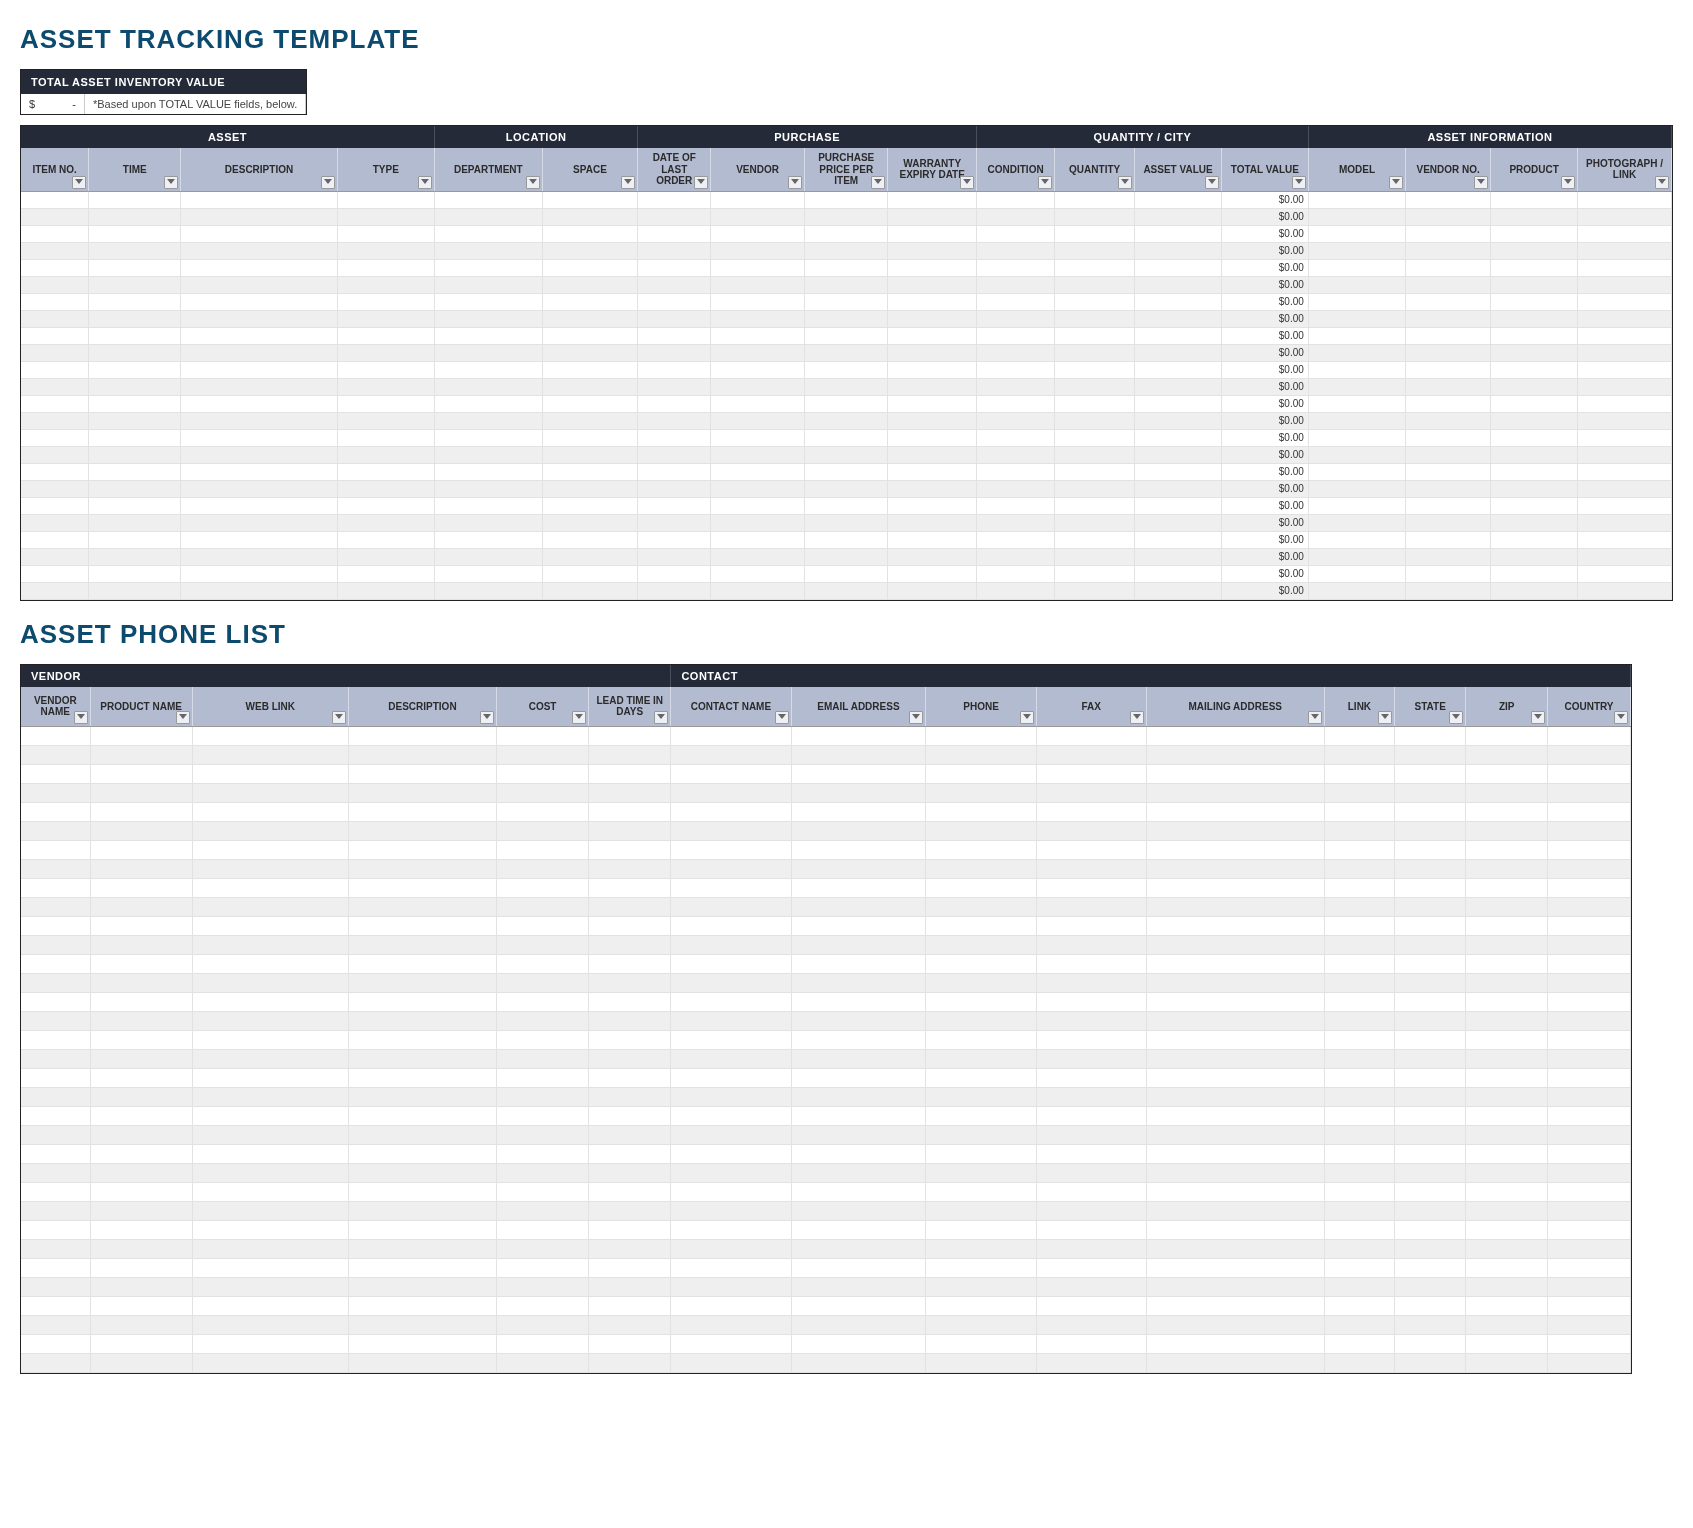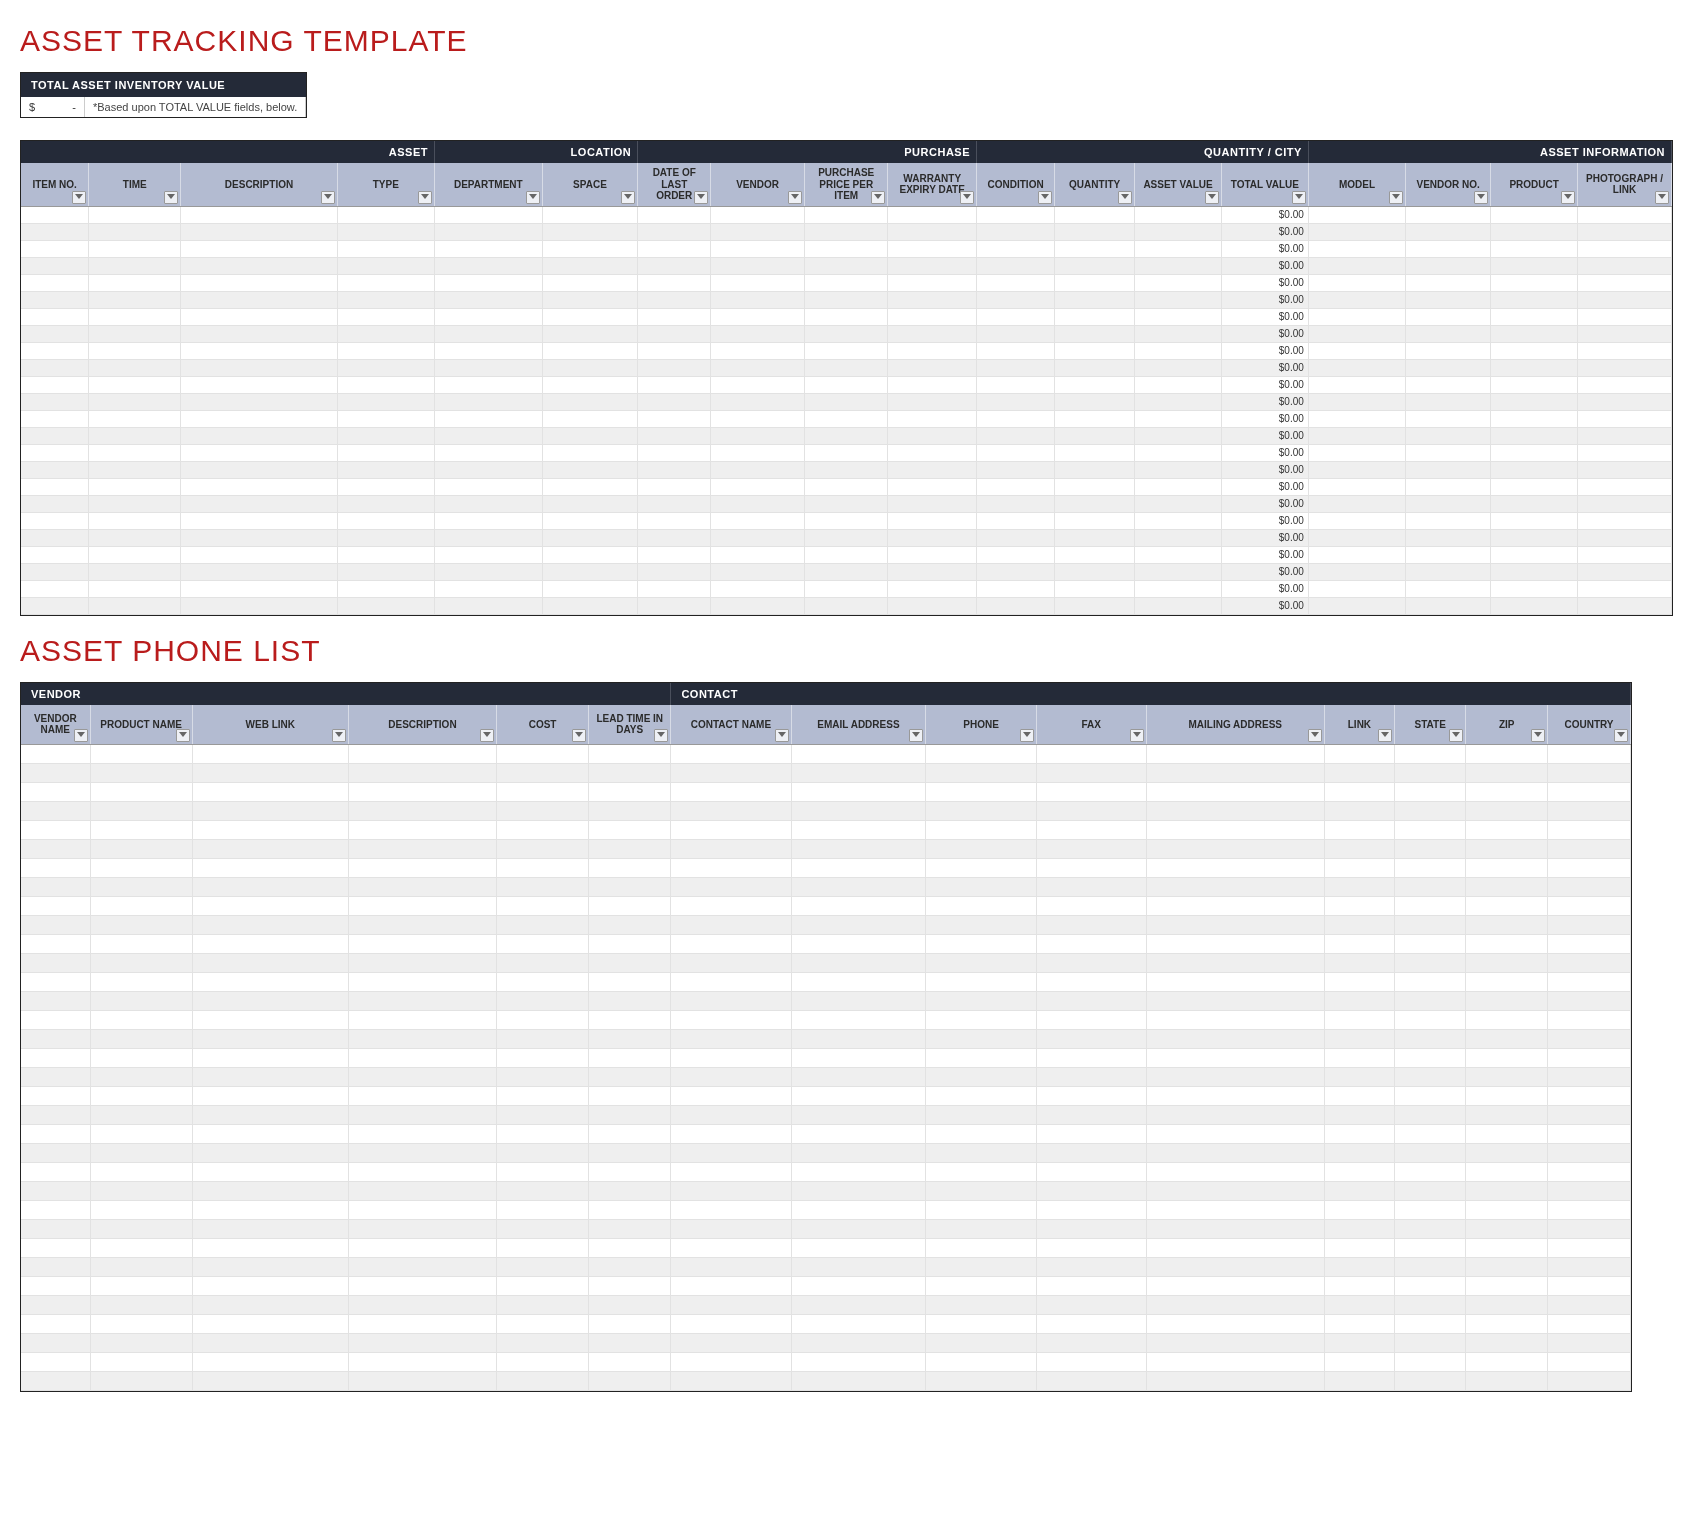--- a/index.html
+++ b/index.html
@@ -1,28 +1,28 @@
 <!DOCTYPE html>
 <html><head>
 <meta charset="utf-8">
 <style>
   *{box-sizing:border-box;margin:0;padding:0}
   body{font-family:Arial,Helvetica,sans-serif;background:#fff;padding:20px;color:#333;width:1693px}
-  h1.title{font-size:30px;font-weight:400;color:#b91c1c;letter-spacing:1px;margin:4px 0 14px 0}
+  h1.title{font-size:26px;font-weight:700;color:#0c4a6e;letter-spacing:1px;margin:4px 0 14px 0}
   
-  .summary-box{border:1px solid #222;display:inline-block;margin-bottom:22px}
+  .summary-box{border:1px solid #222;display:inline-block;margin-bottom:10px}
   .summary-header{background:#242a38;color:#fff;font-size:11px;font-weight:700;padding:6px 10px;letter-spacing:.5px}
   .summary-row{display:flex;align-items:stretch}
   .summary-cell{font-size:11px;padding:4px 8px;border-right:1px solid #ccc}
   .summary-cell.amt{min-width:64px;display:flex;justify-content:space-between;align-items:center}
   .summary-cell.note{white-space:nowrap;color:#444}
   
   table{border-collapse:collapse;width:100%;table-layout:fixed}
   .outer{border:1px solid #222;margin-bottom:18px}
-  th.group{background:#242a38;color:#fff;font-size:11px;font-weight:700;padding:5px 6px;text-align:right;border-right:1px solid #4a4f5c;letter-spacing:.5px}
+  th.group{background:#242a38;color:#fff;font-size:11px;font-weight:700;padding:5px 6px;text-align:center;border-right:1px solid #4a4f5c;letter-spacing:.5px}
   th.group.left{text-align:left;padding-left:10px}
   th.col{background:#b3bbd1;color:#2b2b2b;font-size:10px;font-weight:700;text-align:center;padding:4px 4px 4px 4px;border-right:1px solid #d7dbe6;border-bottom:1px solid #999;position:relative;height:40px;vertical-align:middle;line-height:1.15}
   .filter-icon{position:absolute;right:2px;bottom:2px;width:14px;height:13px;border:1px solid #999;background:#eef0f5;display:flex;align-items:center;justify-content:center;border-radius:1px;cursor:pointer}
   .filter-icon svg{display:block}
   td.cell{font-size:10px;height:17px;border-right:1px solid #e2e2e2;border-bottom:1px solid #e2e2e2;padding:0 4px;text-align:right;color:#333}
   tr.odd td.cell{background:#efefef}
   tr.even td.cell{background:#fff}
   
   .asset-table col.c1{width:3.9%}
   .asset-table col.c2{width:5.3%}

